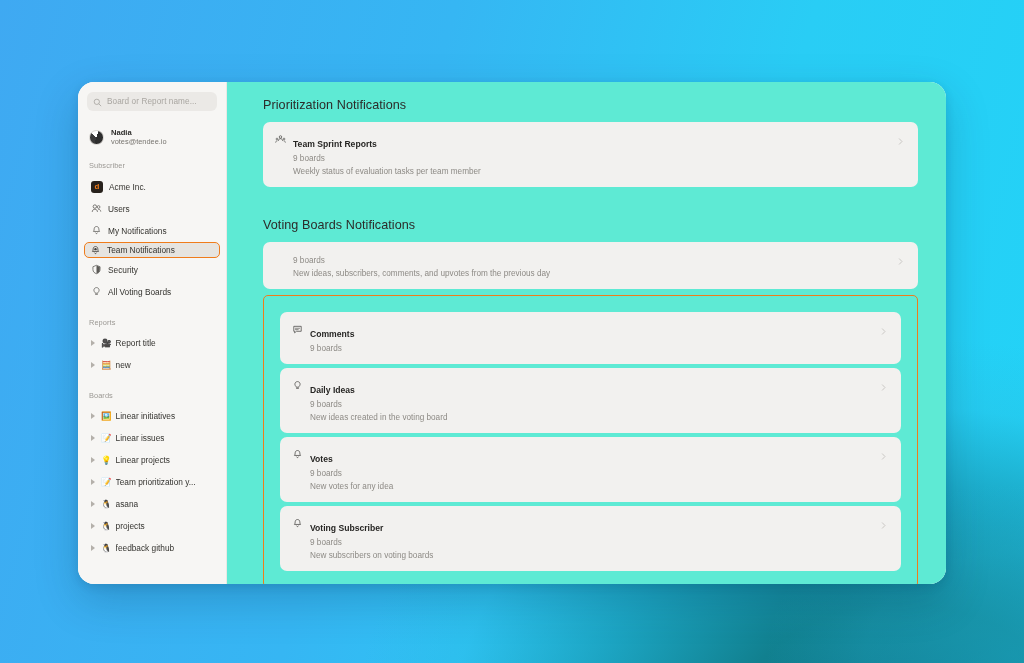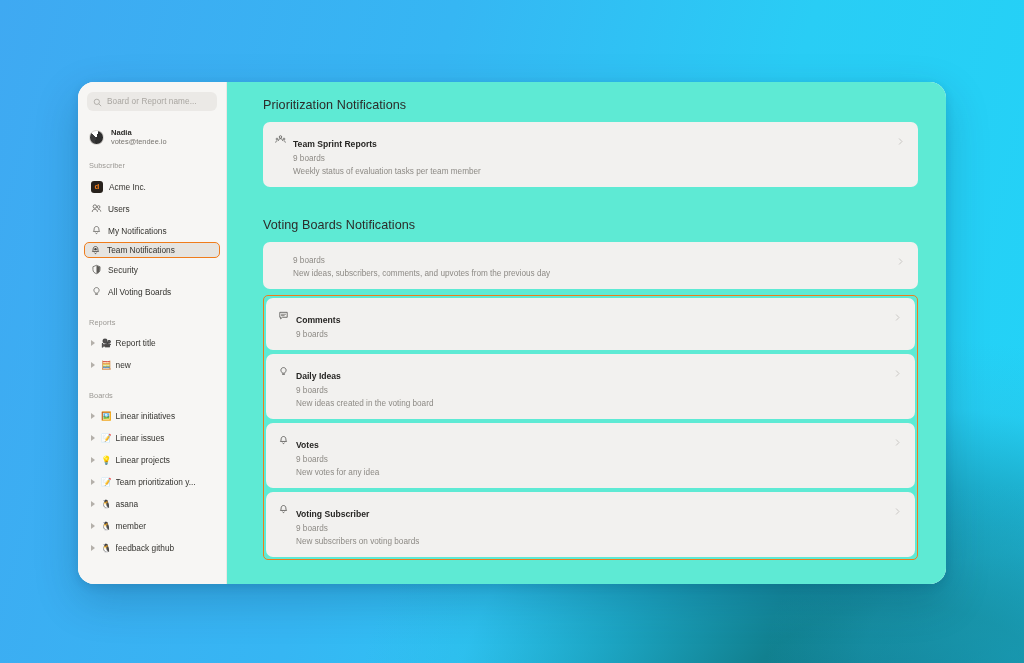--- a/index.html
+++ b/index.html
@@ -212,21 +212,21 @@
   }
   .chev {
     position: absolute;
     right: 13px;
     top: 10px;
   }
 
   .group-outline {
     border: 1.8px solid #ef7c1b;
     border-radius: 5px;
-    padding: 2px;
+    padding: 16px;
   }
   .group-outline .card:last-child { margin-bottom: 0; }
   .group-outline .card { margin-bottom: 4px; }
 </style>
 </head>
 <body>
 
 <div class="bg-base"></div>
 <div class="bg-teal"></div>
 <div class="bg-teal2"></div>
@@ -354,21 +354,21 @@
       <span class="label">Team prioritization y...</span>
     </div>
     <div class="tree-item">
       <span class="caret"></span>
       <span class="emoji">🐧</span>
       <span class="label">asana</span>
     </div>
     <div class="tree-item">
       <span class="caret"></span>
       <span class="emoji">🐧</span>
-      <span class="label">member</span>
+      <span class="label">projects</span>
     </div>
     <div class="tree-item">
       <span class="caret"></span>
       <span class="emoji">🐧</span>
       <span class="label">feedback github</span>
     </div>
   </div>
 
   <div class="main">
 

